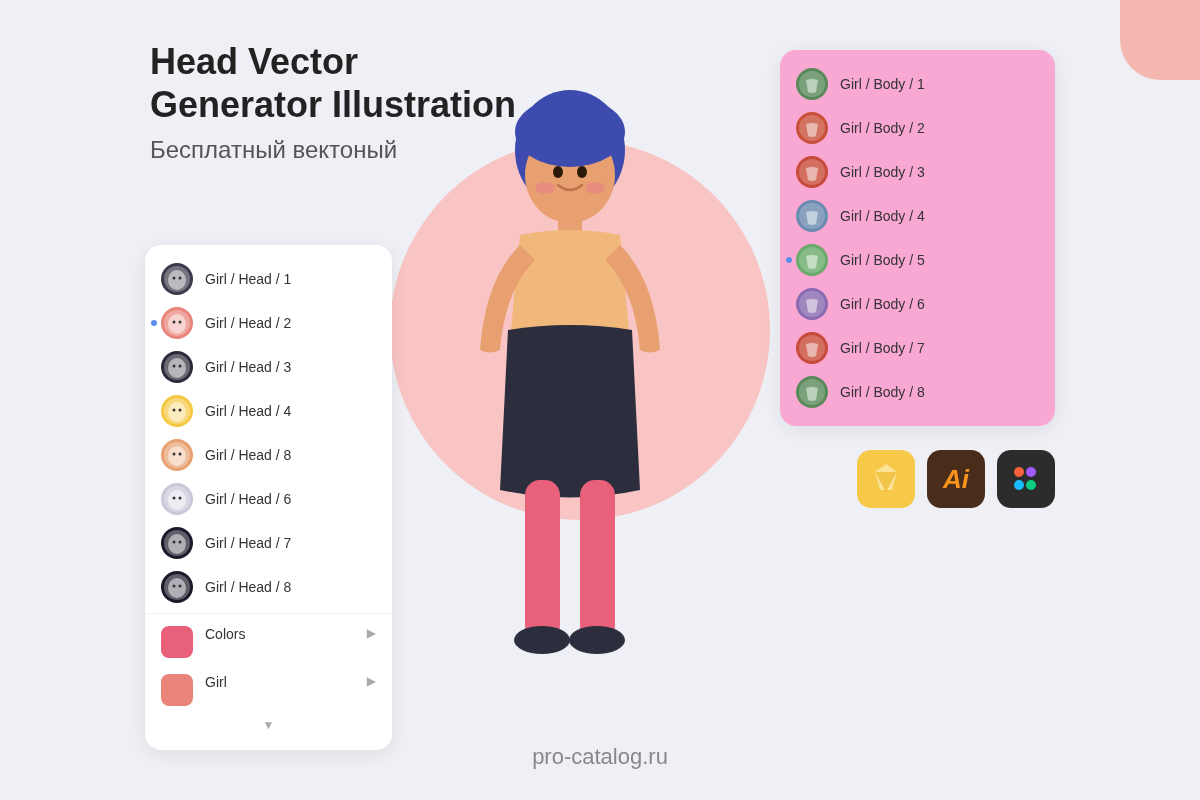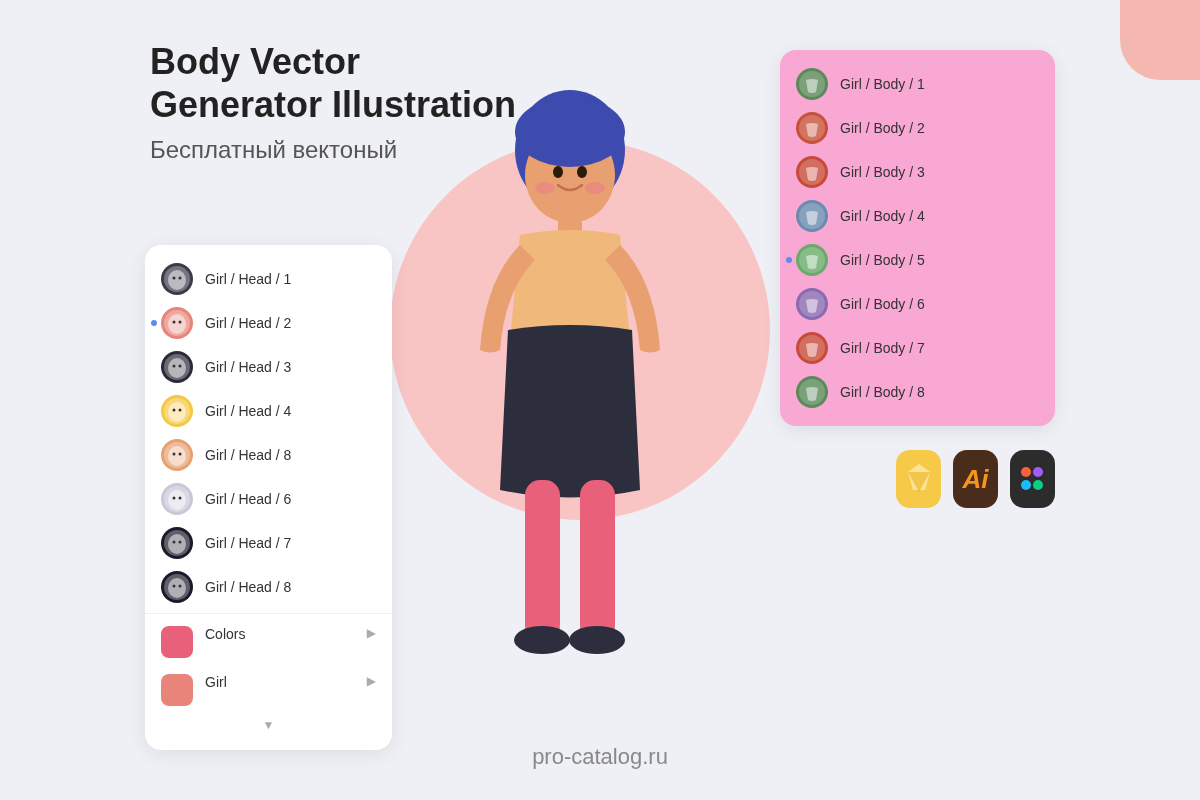--- a/index.html
+++ b/index.html
@@ -173,21 +173,21 @@
     .app-icons {
       position: absolute;
       right: 145px;
       top: 450px;
       display: flex;
       gap: 12px;
       align-items: center;
     }
 
     .app-icon {
-      width: 45px;
+      width: 58px;
       height: 58px;
       border-radius: 14px;
       display: flex;
       align-items: center;
       justify-content: center;
       font-size: 28px;
       font-weight: 700;
     }
 
     .sketch-icon {
@@ -257,21 +257,21 @@
     .fd3 { background: #1abcfe; }
     .fd4 { background: #0acf83; }
   </style>
 </head>
 <body>
 
 <div class="top-right-accent"></div>
 
 <div class="header-text">
   <div class="title-en">
-    <span>Body Vector</span><br>
+    <span>Head Vector</span><br>
     <span>Generator Illustration</span>
   </div>
   <div class="title-ru">
     <span>Бесплатный вектоный</span><br>
   </div>
 </div>
 
 <div class="center-illustration">
   <div class="pink-circle"></div>
 

